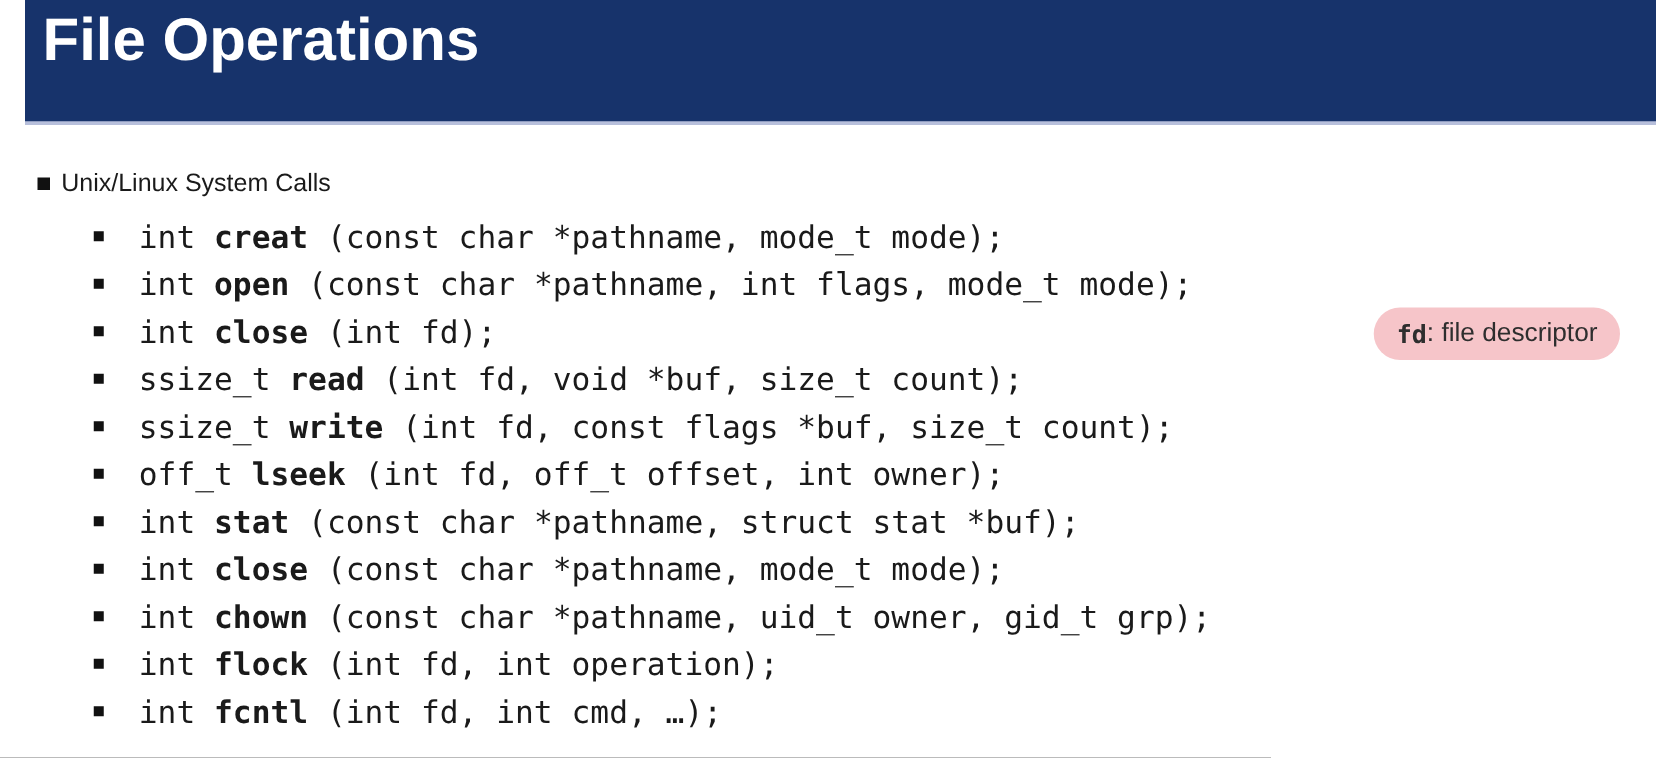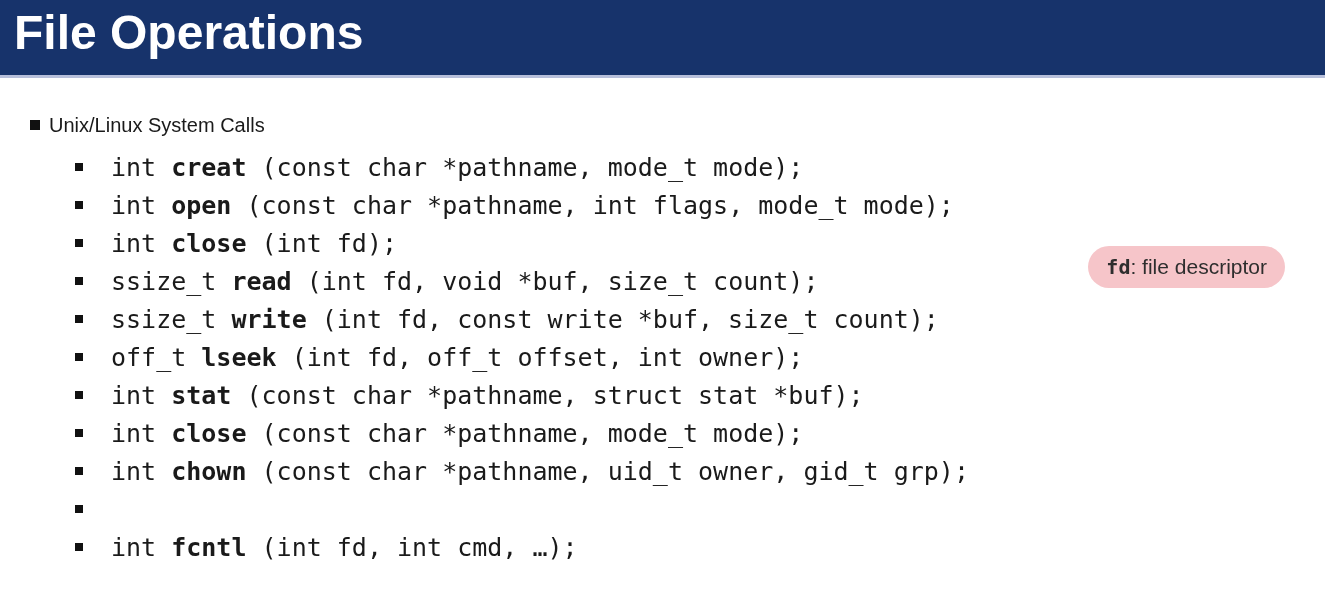--- a/index.html
+++ b/index.html
@@ -16,24 +16,25 @@
   .slide {
     position: relative;
     width: 1325px;
     height: 606px;
     background: var(--body-bg);
     overflow: hidden;
     font-family: "Liberation Sans", sans-serif;
     color: var(--text-color);
   }
   .frametitle {
-    height: 78px;
+    height: 100px;
     background: var(--header-bg);
     border-bottom: 3px solid var(--header-divider);
     padding: 6px 0 0 14px;
+    margin-left: 20px;
   }
   .frametitle h1 {
     color: #ffffff;
     font-size: 48px;
     font-weight: bold;
     letter-spacing: 0px;
     line-height: 1.12;
     font-family: "Liberation Sans", sans-serif;
   }
   .body {
@@ -76,21 +77,21 @@
   .code-line code {
     font-family: "DejaVu Sans Mono", monospace;
     font-size: 25px;
     white-space: pre;
     color: var(--text-color);
   }
   .code-line code b { font-weight: bold; }
   .badge {
     position: absolute;
     top: 246px;
-    right: 40px;
+    right: 29px;
     height: 42px;
     border-radius: 21px;
     background: var(--badge-bg);
     display: flex;
     align-items: center;
     padding: 0 18px;
     color: var(--badge-text);
   }
   .badge-term {
     font-family: "DejaVu Sans Mono", monospace;
@@ -138,21 +139,21 @@
           <code><span>int </span><b>close</b><span> (int fd);</span></code>
         </li>
 
         <li class="code-line">
           <span class="bullet l2"></span>
           <code><span>ssize_t </span><b>read</b><span> (int fd, void *buf, size_t count);</span></code>
         </li>
 
         <li class="code-line">
           <span class="bullet l2"></span>
-          <code><span>ssize_t </span><b>write</b><span> (int fd, const write *buf, size_t count);</span></code>
+          <code><span>ssize_t </span><b>write</b><span> (int fd, const flags *buf, size_t count);</span></code>
         </li>
 
         <li class="code-line">
           <span class="bullet l2"></span>
           <code><span>off_t </span><b>lseek</b><span> (int fd, off_t offset, int owner);</span></code>
         </li>
 
         <li class="code-line">
           <span class="bullet l2"></span>
           <code><span>int </span><b>stat</b><span> (const char *pathname, struct stat *buf);</span></code>
@@ -163,20 +164,21 @@
           <code><span>int </span><b>close</b><span> (const char *pathname, mode_t mode);</span></code>
         </li>
 
         <li class="code-line">
           <span class="bullet l2"></span>
           <code><span>int </span><b>chown</b><span> (const char *pathname, uid_t owner, gid_t grp);</span></code>
         </li>
 
         <li class="code-line">
           <span class="bullet l2"></span>
+          <code><span>int </span><b>flock</b><span> (int fd, int operation);</span></code>
         </li>
 
         <li class="code-line">
           <span class="bullet l2"></span>
           <code><span>int </span><b>fcntl</b><span> (int fd, int cmd, …);</span></code>
         </li>
       </ul>
 
     <div class="badge">
       <code class="badge-term">fd</code>

